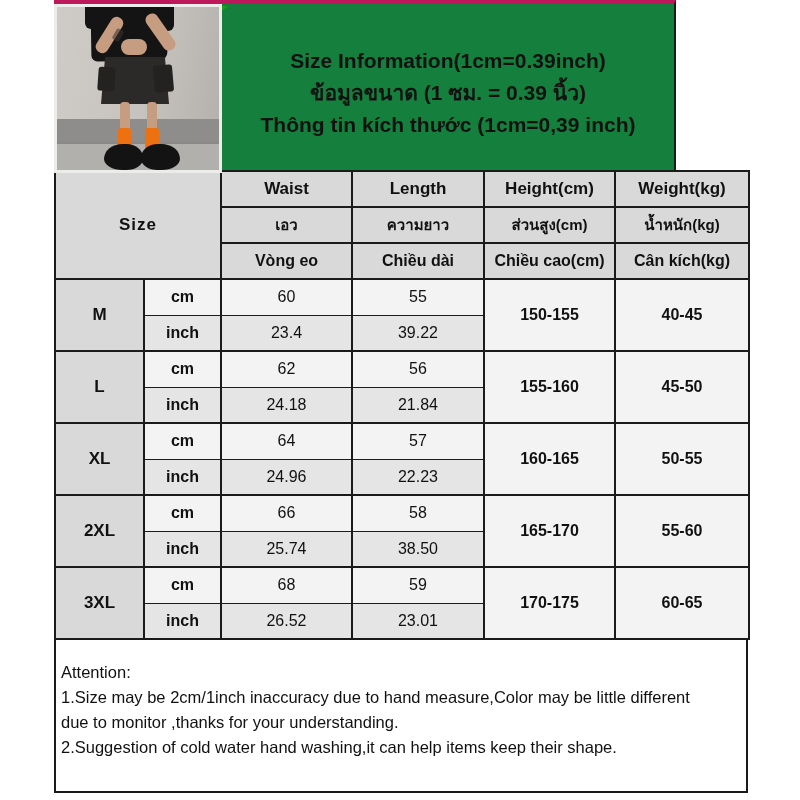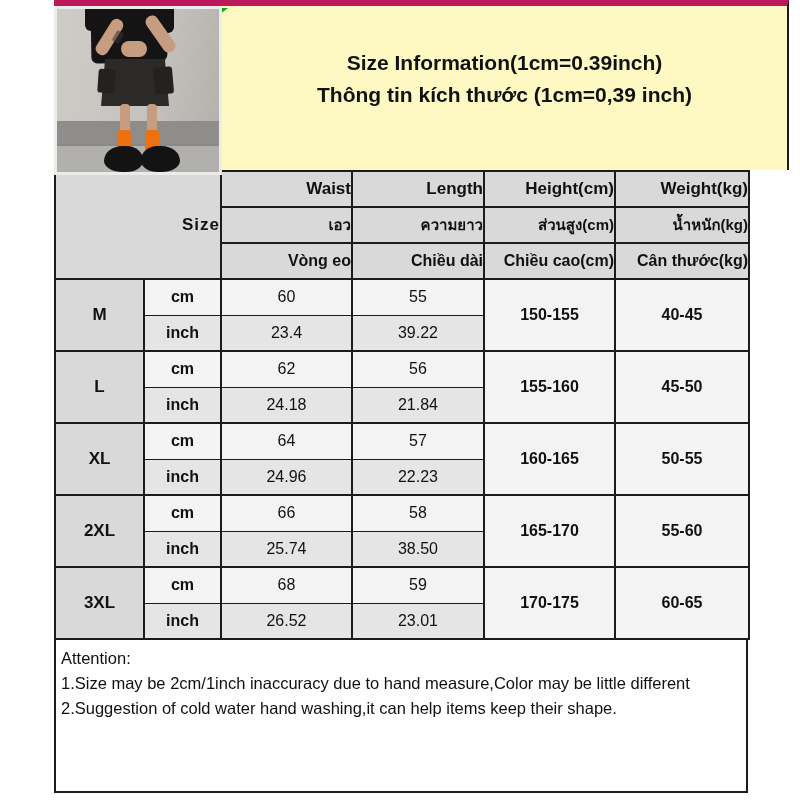--- a/index.html
+++ b/index.html
@@ -2,22 +2,22 @@
 <html><head>
 <meta charset="utf-8">
 <style>
   * { margin:0; padding:0; box-sizing:border-box; }
   html,body { width:800px; height:800px; background:#ffffff;
     font-family:"Liberation Sans","DejaVu Sans",sans-serif; color:#111; }
   .page { position:relative; width:800px; height:800px; background:#ffffff; overflow:hidden; }
   .content { position:absolute; left:54px; top:0; width:694px; }
 
   
-  .top-section { position:relative; width:735px; height:170px; background:#fef9c3;
-    border-top:6px solid #be185d; border-right:2px solid #1b1b1b; }
+  .top-section { position:relative; width:622px; height:170px; background:#15803d;
+    border-top:4px solid #be185d; border-right:2px solid #1b1b1b; }
   .title-text { position:absolute; left:168px; right:0; top:41px; text-align:center; }
   .title-line { font-weight:bold; font-size:21px; line-height:32px; white-space:nowrap; }
   .green-corner { position:absolute; left:165px; top:2px; width:0; height:0;
     border-top:7px solid #17a317; border-right:9px solid transparent; }
 
   
   .photo { position:absolute; left:0; top:0; width:168px; height:169px;
     border:3px solid #ececea; background:#c9c6c1; overflow:hidden; }
   .photo > div { position:absolute; }
   .wall { inset:0; background:linear-gradient(100deg,#cfccc7 0%,#c6c3be 55%,#b3b0ab 100%); }
@@ -40,46 +40,47 @@
   .sock-r { left:88px; top:121px; width:14px; height:22px; background:#ee7111; border-radius:3px; }
   .shoe-l { left:47px; top:137px; width:39px; height:26px; background:#131313;
     border-radius:50% 45% 45% 50% / 60% 55% 45% 45%; }
   .shoe-r { left:84px; top:137px; width:39px; height:26px; background:#131313;
     border-radius:45% 50% 50% 45% / 55% 60% 45% 45%; }
 
   
   table { width:694px; border-collapse:collapse; table-layout:fixed; }
   td { border:2px solid #1b1b1b; text-align:center; vertical-align:middle;
        font-size:16px; overflow:hidden; white-space:nowrap; }
-  .h-row td { height:36px; background:#d9d9d9; font-weight:bold;text-align:right; }
+  .h-row td { height:36px; background:#d9d9d9; font-weight:bold; }
   .h-en td { font-size:17px; }
   .h-th td { font-size:15px; }
   .h-vi td { font-size:16px; }
   .size-cell { background:#d9d9d9; font-weight:bold; font-size:34px; letter-spacing:1px;margin-top:12px; }
   .row-cm td, .row-inch td { height:36px; }
   .row-cm td { background:#f3f3f3; border-bottom-width:1px; }
   .row-inch td { background:#e5e5e5; border-top-width:1px; }
   td.size-label { background:#d9d9d9; font-weight:bold; font-size:17px; border-bottom-width:2px; }
   td.unit { font-weight:bold; }
   td.range { background:#f3f3f3; border-bottom-width:2px; border-top-width:2px;font-weight:bold; }
 
   
   .attention { width:694px; height:153px; border:2px solid #1b1b1b; border-top:none;
-    background:#ffffff; padding:6px 5px; }
+    background:#ffffff; padding:20px 5px; }
   .attention div { font-size:16.5px; line-height:25px; white-space:nowrap; }
 </style>
 </head>
 <body>
 
 <div class="page">
   <div class="content">
 
     <div class="top-section">
       <div class="title-text">
         <div class="title-line">Size Information(1cm=0.39inch)</div>
+        <div class="title-line">ข้อมูลขนาด (1 ซม. = 0.39 นิ้ว)</div>
         <div class="title-line">Thông tin kích thước (1cm=0,39 inch)</div>
       </div>
       <div class="green-corner"></div>
       <div class="photo">
         <div class="wall"></div>
         <div class="floor-back"></div>
         <div class="floor-front"></div>
         <div class="sleeve-l"></div>
         <div class="sleeve-r"></div>
         <div class="tee"></div>
@@ -119,21 +120,21 @@
         <tr class="h-row h-th">
           <td>เอว</td>
           <td>ความยาว</td>
           <td>ส่วนสูง(cm)</td>
           <td>น้ำหนัก(kg)</td>
         </tr>
         <tr class="h-row h-vi">
           <td>Vòng eo</td>
           <td>Chiều dài</td>
           <td>Chiều cao(cm)</td>
-          <td>Cân thước(kg)</td>
+          <td>Cân kích(kg)</td>
         </tr>
 
         <tr class="row-cm">
           <td rowspan="2" class="size-label">M</td>
           <td class="unit">cm</td>
           <td>60</td>
           <td>55</td>
           <td rowspan="2" class="range">150-155</td>
           <td rowspan="2" class="range">40-45</td>
         </tr>
@@ -197,17 +198,18 @@
           <td class="unit">inch</td>
           <td>26.52</td>
           <td>23.01</td>
         </tr>
       </tbody>
     </table>
 
     <div class="attention">
       <div>Attention:</div>
       <div>1.Size may be 2cm/1inch inaccuracy due to hand measure,Color may be little different</div>
+      <div>due to monitor ,thanks for your understanding.</div>
       <div>2.Suggestion of cold water hand washing,it can help items keep their shape.</div>
     </div>
 
   </div>
 </div>
 
 </body></html>

